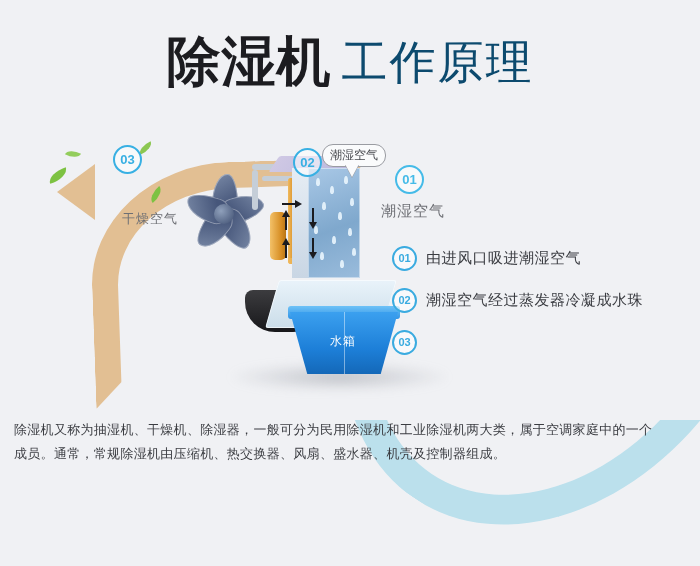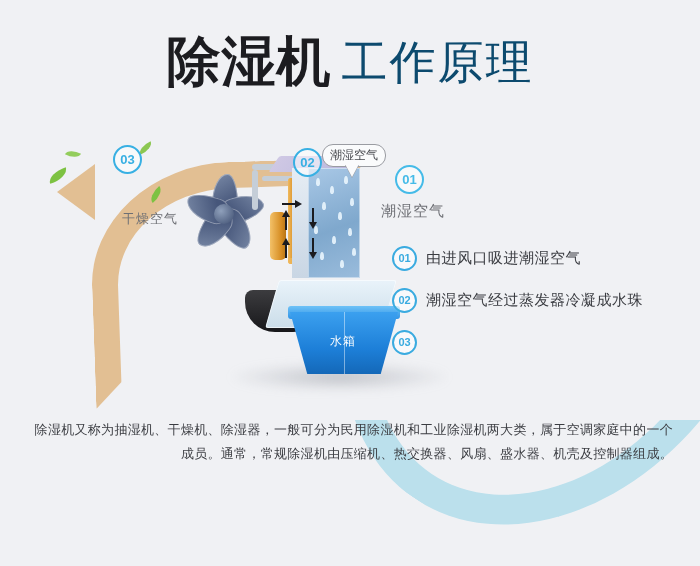--- a/index.html
+++ b/index.html
@@ -401,24 +401,23 @@
     -webkit-text-stroke: 3px #ffffff;
     paint-order: stroke fill;
     text-shadow:
       2px 0 0 #ffffff, -2px 0 0 #ffffff, 0 2px 0 #ffffff, 0 -2px 0 #ffffff,
       2px 2px 0 #ffffff, -2px 2px 0 #ffffff, 2px -2px 0 #ffffff, -2px -2px 0 #ffffff;
   }
 
   
   .copy {
     position: absolute;
-    left: 29px;
+    left: 14px;
     top: 418px;
     width: 644px;
-    text-align: right;
   }
   .copy p {
     margin: 0 0 14px 0;
     font-size: 13px;
     line-height: 24px;
     color: #3b3d42;
     letter-spacing: .3px;
   }
 </style>
 </head>

